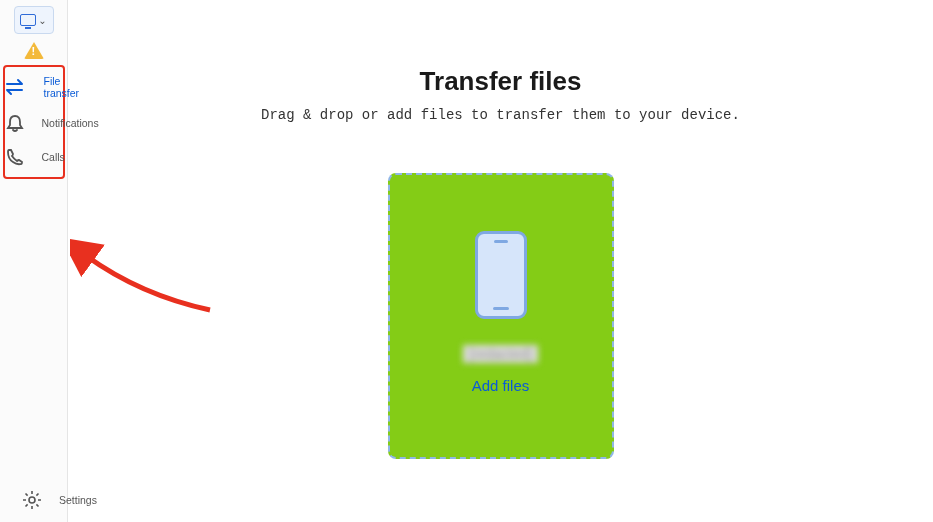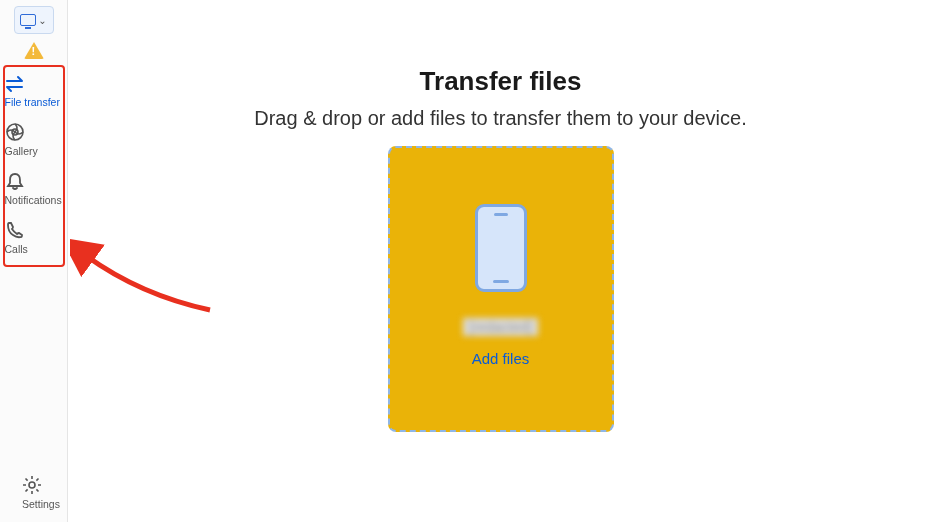--- a/index.html
+++ b/index.html
@@ -59,22 +59,22 @@
   .nav-group {
     border: 2px solid #e8301f;
     border-radius: 4px;
     width: 62px;
     padding: 4px 0 6px;
     display: flex; flex-direction: column; align-items: center;
     gap: 6px;
   }
   .nav-item {
     width: 100%;
-    display: flex; flex-direction: column; align-items: flex-start;
-    gap: 3px;
+    display: flex; flex-direction: row; align-items: center;
+    gap: 17px;
     cursor: pointer;
     padding: 4px 0;
   }
   .nav-item .lbl { font-size: 10.5px; color: #555; }
   .nav-item.active .lbl { color: #0a5bd6; }
   .nav-item.active .ic { color: #0a5bd6; }
   .ic { color: #555; display: flex; align-items: center; justify-content: center; }
   .ic svg { display: block; }
 
   .sidebar-bottom {
@@ -95,30 +95,31 @@
     padding-top: 66px;
     text-align: right;
   }
   .title {
     font-size: 26px;
     font-weight: 600;
     color: #1a1a1a;
     margin-bottom: 10px;
   }
   .subtitle {
-    font-size: 20px;
+    font-size: 14px;
     color: #333;
-    margin-bottom: 16px;
+    margin-bottom: 50px;
+    font-family: Liberation Mono, monospace;
   }
   .dropzone {
     width: 226px;
     height: 286px;
     border: 2px dashed #8fb6e7;
     border-radius: 8px;
-    background: #eab308;
+    background: #84cc16;
     display: flex; flex-direction: column; align-items: center;
     padding-top: 56px;
     cursor: pointer;
   }
   .phone {
     width: 52px; height: 88px;
     border: 3px solid #7fa8e2;
     border-radius: 9px;
     background: #d6e5fa;
     position: relative;
@@ -174,30 +175,20 @@
 
       <div class="nav-item active">
         <span class="ic">
           <svg width="22" height="18" viewBox="0 0 22 18" fill="none" stroke="currentColor" stroke-width="2" stroke-linecap="round">
             <path d="M2 6 H17 M17 6 L13 2 M2 12 H17 M2 12 L6 16"></path>
           </svg>
         </span>
         <span class="lbl">File transfer</span>
       </div>
 
-      <div class="nav-item">
-        <span class="ic">
-          <svg width="20" height="20" viewBox="0 0 20 20" fill="none" stroke="currentColor" stroke-width="1.6">
-            <circle cx="10" cy="10" r="8"></circle>
-              <circle cx="10" cy="10" r="3"></circle>
-            <path d="M10 2 Q14 6 10 10 Q6 14 10 18 M2 10 Q6 6 10 10 Q14 14 18 10"></path>
-          </svg>
-        </span>
-        <span class="lbl">Gallery</span>
-      </div>
 
 
       <div class="nav-item">
         <span class="ic">
           <svg width="20" height="20" viewBox="0 0 20 20" fill="none" stroke="currentColor" stroke-width="1.8" stroke-linecap="round">
             <path d="M10 3 Q5 3 5 9 L5 12 L3 15 H17 L15 12 L15 9 Q15 3 10 3 Z"></path>
             <path d="M8 17 Q10 19 12 17"></path>
           </svg>
         </span>
         <span class="lbl">Notifications</span>

